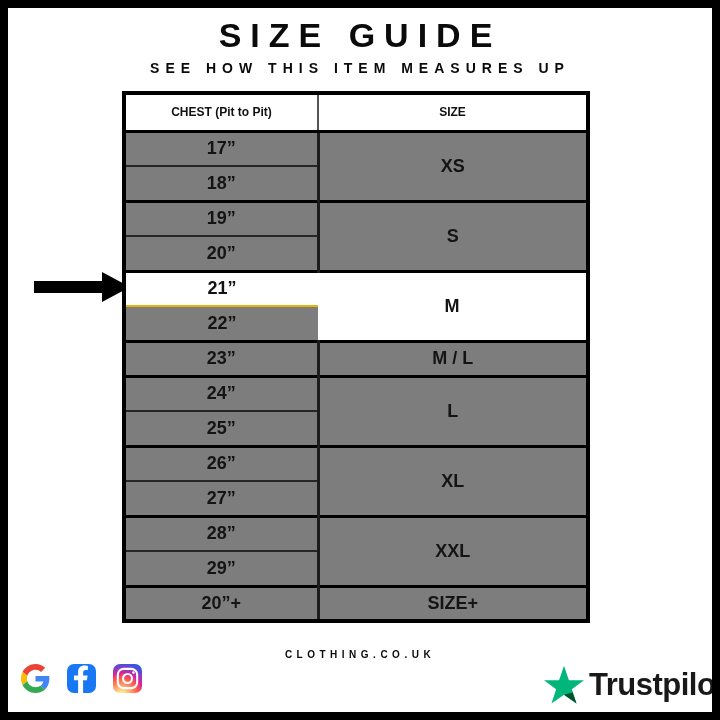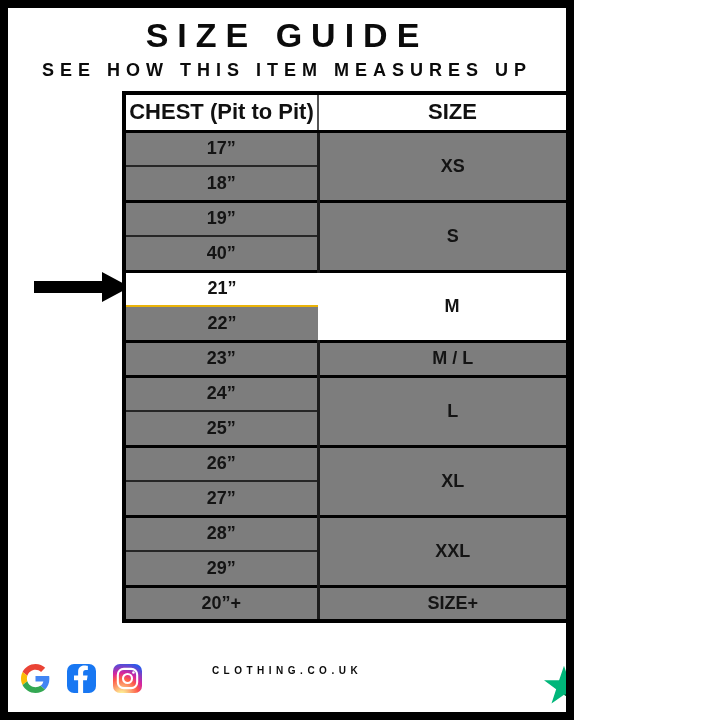--- a/index.html
+++ b/index.html
@@ -1,53 +1,53 @@
 <!DOCTYPE html>
 <html><head>
 <meta charset="utf-8">
 <style>
   * { margin:0; padding:0; box-sizing:border-box; }
   html,body { background:#fff; }
   .canvas {
     position:relative;
-    width:574px; height:720px;
+    width:720px; height:720px;
     background:#fff;
     border:8px solid #000;
     font-family:"Liberation Sans", sans-serif;
     font-weight:bold;
     color:#111;
     overflow:hidden;
   }
   
   .title {
     position:absolute; top:8px; left:0; width:100%;
     text-align:center;
     font-size:34px; letter-spacing:9px;
     color:#0b0b0b;
   }
   .subtitle {
     position:absolute; top:52px; left:0; width:100%;
     text-align:center;
-    font-size:18px; letter-spacing:6px;
+    font-size:14px; letter-spacing:6px;
     color:#0b0b0b;
   }
   
   table.size-table {
     position:absolute; left:114px; top:83px;
     width:468px;
     border-collapse:collapse;
     table-layout:fixed;
     border:4px solid #000;
   }
   .size-table col.c1 { width:194px; }
   .size-table col.c2 { width:270px; }
   .size-table th {
     height:38px;
     background:#fff;
-    font-size:22px;
+    font-size:12px;
     text-align:center;
     border-bottom:3px solid #000;
   }
   .size-table th.col-chest { border-right:2px solid #555; }
   .size-table td {
     height:35px;
     text-align:center;
     font-size:18px;
     vertical-align:middle;
     color:#141414;
@@ -90,21 +90,21 @@
   .brand {
     position:absolute; left:50%; top:638px;
     transform:translateX(-50%);
     text-align:center; white-space:nowrap;
   }
   .brand-name {
     font-size:30px; letter-spacing:8px;
     color:#0b0b0b;
   }
   .brand-domain {
-    margin-top:19px;
+    margin-top:3px;
     font-size:10px; letter-spacing:4.5px;
     color:#0b0b0b;
   }
   .trustpilot {
     position:absolute; left:536px; top:657px;
     display:flex; align-items:center; gap:5px;
   }
   .tp-star { width:40px; height:40px; }
   .tp-green { fill:var(--trustpilot-green); }
   .tp-dark  { fill:var(--trustpilot-dark); }
@@ -146,21 +146,21 @@
           <td class="size" rowspan="2">XS</td>
         </tr>
         <tr class="mid">
           <td class="chest">18”</td>
         </tr>
         <tr class="group-start">
           <td class="chest">19”</td>
           <td class="size" rowspan="2">S</td>
         </tr>
         <tr class="mid">
-          <td class="chest">40”</td>
+          <td class="chest">20”</td>
         </tr>
         <tr class="group-start">
           <td class="chest no-divider hl">21”</td>
           <td class="size hl" rowspan="2">M</td>
         </tr>
         <tr class="mid">
           <td class="chest no-divider light-sep">22”</td>
         </tr>
         <tr class="group-start">
           <td class="chest">23”</td>

